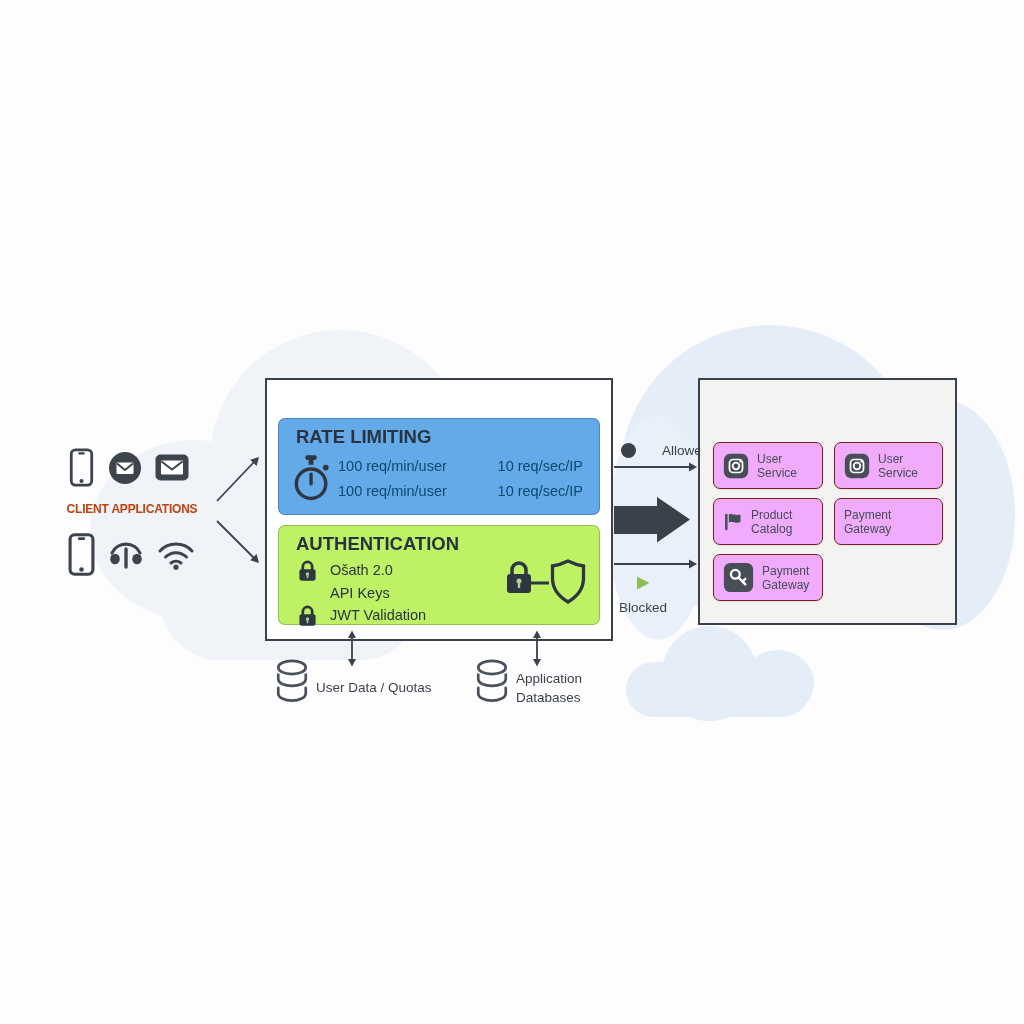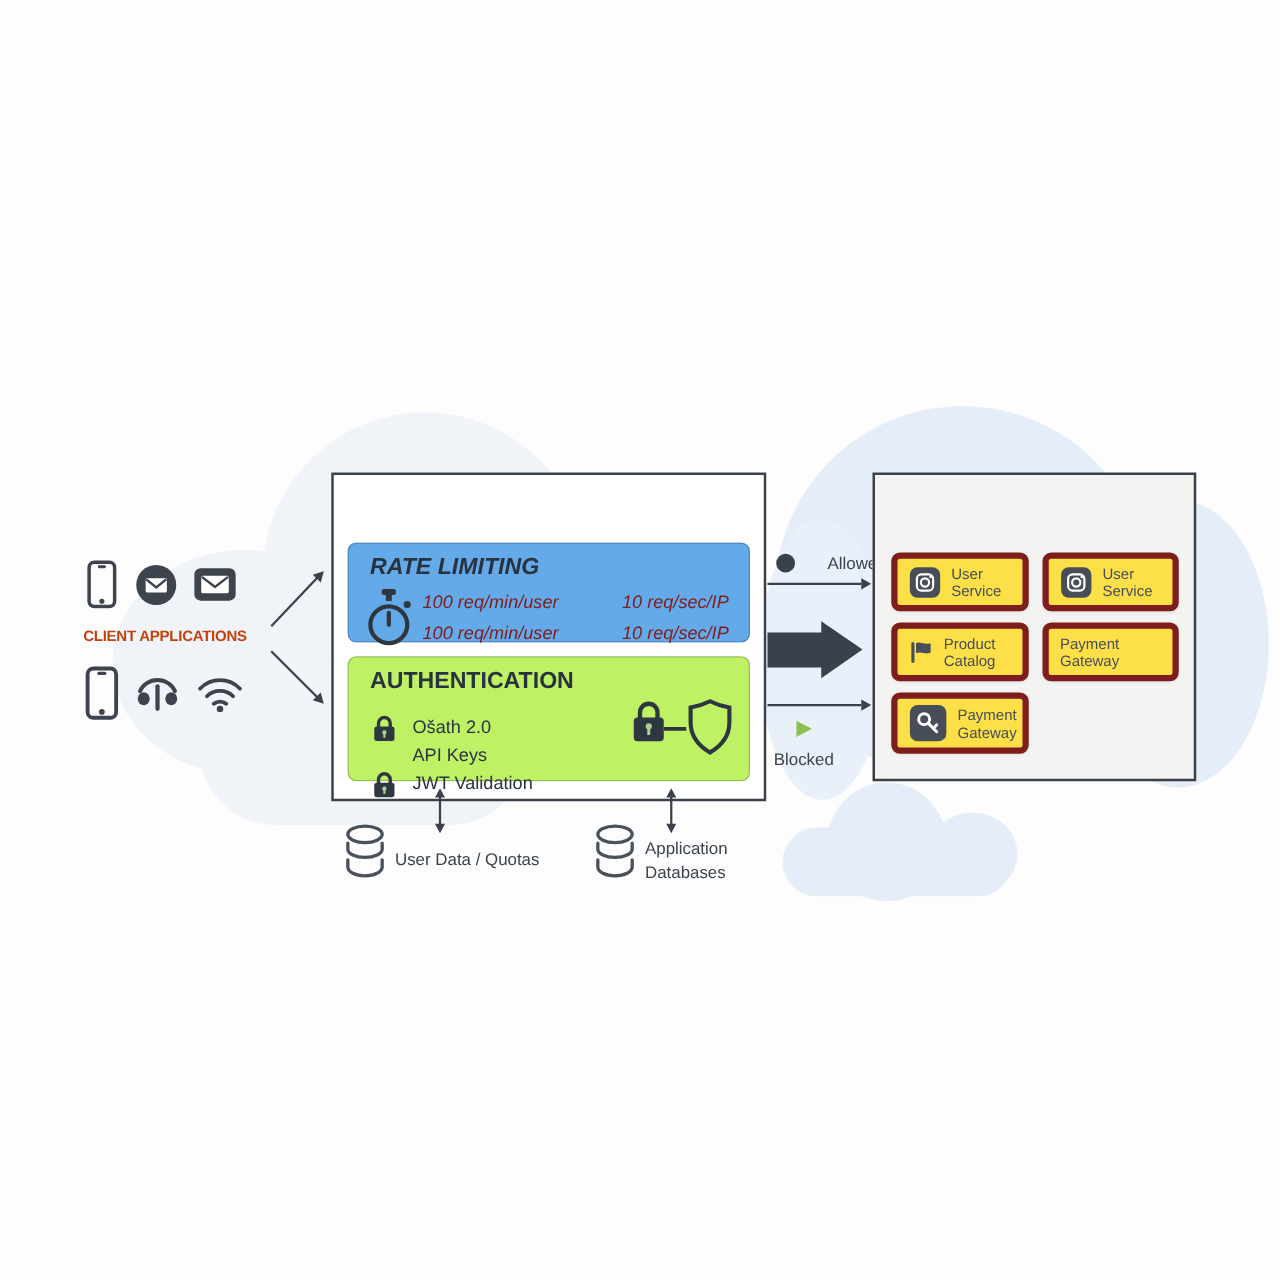--- a/index.html
+++ b/index.html
@@ -30,28 +30,28 @@
   
   .gateway{
     left:265px;top:378px;width:348px;height:263px;
     background:#ffffff;border:2px solid #3a414b;box-sizing:border-box;z-index:2;
   }
   .gateway-title{
     position:absolute;left:0;top:10px;width:100%;text-align:center;
     font-size:17px;font-weight:700;letter-spacing:0.4px;color:#333a44;
   }
   .subbox{position:absolute;left:11px;width:322px;border-radius:7px;box-sizing:border-box;}
-  .rate{top:54px;height:80px;background:#64a9e8;border:1px solid rgba(35,70,115,0.35);font-style:italic;}
+  .rate{top:38px;height:97px;background:#64a9e8;border:1px solid rgba(35,70,115,0.35);}
   .auth{top:145px;height:100px;background:#bef264;border:1px solid rgba(70,100,45,0.35);}
   .subbox-title{position:absolute;left:17px;top:7px;font-size:18.5px;font-weight:700;color:#293340;}
-  .rate-line{position:absolute;font-size:14.5px;color:#7f1d1d;}
+  .rate-line{position:absolute;font-size:14.5px;color:#0c4a6e;}
   .rl-left{left:59px;}
   .rl-right{right:16px;text-align:right;}
   .rl-y1{top:39px;} .rl-y2{top:64px;}
-  .auth-item{position:absolute;left:19px;display:flex;align-items:center;gap:13px;height:22px;font-size:14.5px;color:#2b3340;margin-top:12px;}
+  .auth-item{position:absolute;left:19px;display:flex;align-items:center;gap:13px;height:22px;font-size:14.5px;color:#2b3340;}
   .ai-1{top:33px;} .ai-2{top:56px;} .ai-3{top:78px;text-align:right;}
   .auth-item .icon-slot{width:19px;display:flex;justify-content:center;}
   .lockshield{position:absolute;left:224px;top:32px;}
   
   .allowed-row{left:621px;top:443px;display:flex;align-items:center;gap:26px;z-index:2;}
   .blocked-row{left:619px;top:576px;display:flex;align-items:center;gap:10px;z-index:2;flex-direction:column;}
   .flow-label{font-size:13.5px;color:#3b424c;}
   .dot-marker{width:15px;height:15px;border-radius:50%;background:#3a414b;}
   
   .micro{
@@ -62,21 +62,21 @@
     position:absolute;left:0;top:0;width:100%;height:33px;
     background:#ebebe9;border-bottom:2px solid #3a414b;box-sizing:border-box;
     display:flex;align-items:center;justify-content:center;
     font-size:14px;font-weight:700;letter-spacing:0.2px;color:#333a44;
   }
   .cards{
     position:absolute;left:13px;top:62px;
     display:grid;grid-template-columns:110px 109px;column-gap:11px;row-gap:9px;
   }
   .card{
-    background:#fde047;border:5px solid #7f1d1d;border-radius:7px;
+    background:#f0abfc;border:1px solid #7f1d1d;border-radius:7px;
     min-height:47px;box-sizing:border-box;display:flex;align-items:center;gap:8px;
     padding:4px 6px 4px 9px;font-size:12px;color:#464d56;line-height:14px;
     box-shadow:0 1px 2px rgba(0,0,0,0.06);
   }
   
   .db1-icon{left:274px;top:658px;z-index:2;}
   .db2-icon{left:474px;top:658px;z-index:2;}
   .db-label{font-size:13.5px;color:#3b424c;z-index:2;line-height:19px;}
   .db1-label{left:316px;top:678px;}
   .db2-label{left:516px;top:669px;width:88px;}

